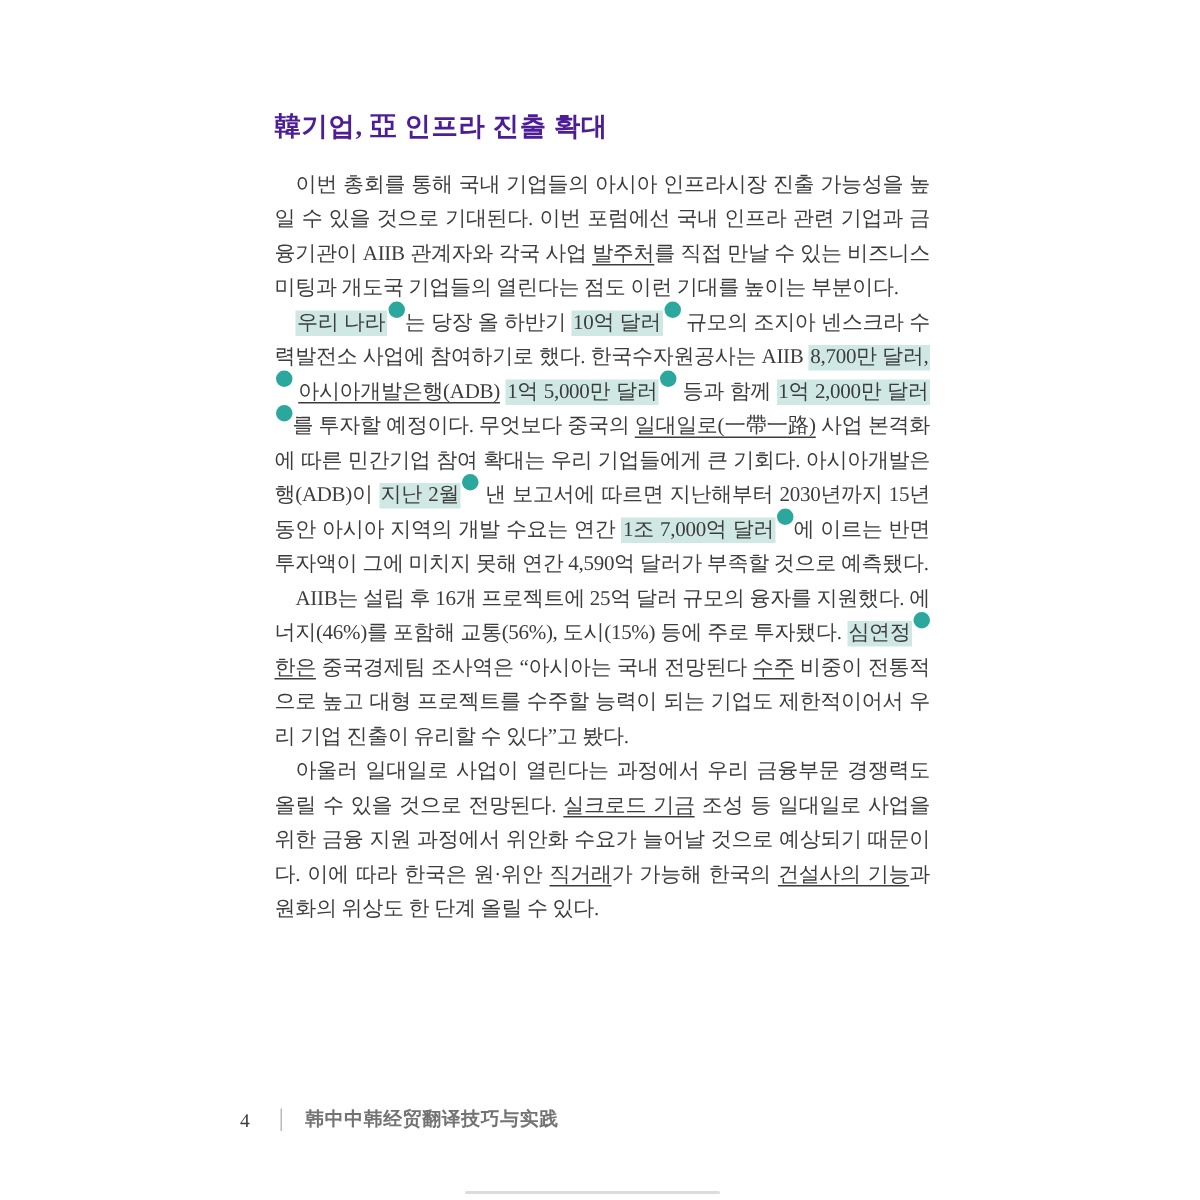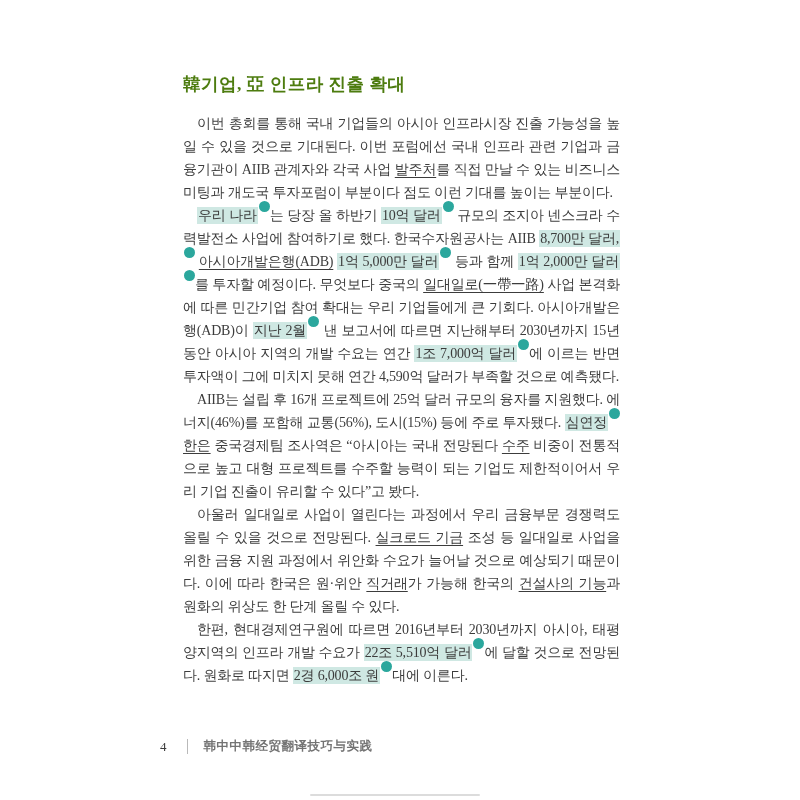--- a/index.html
+++ b/index.html
@@ -31,21 +31,21 @@
     line-height: 23px;
     color: #3c3c3c;
     text-align: justify;
     letter-spacing: -0.2px;
   }
   p.indent { text-indent: 14px; }
   h2.section-heading {
     margin: 22px 0 16px 0;
     font-size: 17.5px;
     font-weight: 600;
-    color: #4d7c0f;
+    color: #4c1d95;
     letter-spacing: 0.5px;
   }
   span.highlight {
     background: #cfe8e3;
     padding: 1px 1px;
   }
   span.underline {
     text-decoration: underline;
     text-underline-offset: 3px;
     text-decoration-thickness: 1px;
@@ -105,29 +105,28 @@
 </head>
 <body>
 
 <div class="page">
 
   <div class="content-column">
 
 
     <h2 class="section-heading">韓기업, 亞 인프라 진출 확대</h2>
 
-    <p class="body-par indent"><span>이번 총회를 통해 국내 기업들의 아시아 인프라시장 진출 가능성을 높일 수 있을 것으로 기대된다. 이번 포럼에선 국내 인프라 관련 기업과 금융기관이 AIIB 관계자와 각국 사업 </span><span class="underline">발주처</span><span>를 직접 만날 수 있는 비즈니스 미팅과 개도국 투자포럼이 부분이다 점도 이런 기대를 높이는 부분이다.</span></p>
+    <p class="body-par indent"><span>이번 총회를 통해 국내 기업들의 아시아 인프라시장 진출 가능성을 높일 수 있을 것으로 기대된다. 이번 포럼에선 국내 인프라 관련 기업과 금융기관이 AIIB 관계자와 각국 사업 </span><span class="underline">발주처</span><span>를 직접 만날 수 있는 비즈니스 미팅과 개도국 기업들의 열린다는 점도 이런 기대를 높이는 부분이다.</span></p>
 
     <p class="body-par indent"><span class="highlight">우리 나라</span><sup class="marker">5</sup><span>는 당장 올 하반기 </span><span class="highlight">10억 달러</span><sup class="marker">6</sup><span> 규모의 조지아 넨스크라 수력발전소 사업에 참여하기로 했다. 한국수자원공사는 AIIB </span><span class="highlight">8,700만 달러,</span><sup class="marker">7</sup><span> </span><span class="underline">아시아개발은행(ADB)</span><span> </span><span class="highlight">1억 5,000만 달러</span><sup class="marker">8</sup><span> 등과 함께 </span><span class="highlight">1억 2,000만 달러</span><sup class="marker">9</sup><span>를 투자할 예정이다. 무엇보다 중국의 </span><span class="underline">일대일로(一帶一路)</span><span> 사업 본격화에 따른 민간기업 참여 확대는 우리 기업들에게 큰 기회다. 아시아개발은행(ADB)이 </span><span class="highlight">지난 2월</span><sup class="marker">10</sup><span> 낸 보고서에 따르면 지난해부터 2030년까지 15년 동안 아시아 지역의 개발 수요는 연간 </span><span class="highlight">1조 7,000억 달러</span><sup class="marker">11</sup><span>에 이르는 반면 투자액이 그에 미치지 못해 연간 4,590억 달러가 부족할 것으로 예측됐다.</span></p>
 
     <p class="body-par indent"><span>AIIB는 설립 후 16개 프로젝트에 25억 달러 규모의 융자를 지원했다. 에너지(46%)를 포함해 교통(56%), 도시(15%) 등에 주로 투자됐다. </span><span class="highlight">심연정</span><sup class="marker">12</sup><span> </span><span class="underline">한은</span><span> 중국경제팀 조사역은 “아시아는 국내 전망된다 </span><span class="underline">수주</span><span> 비중이 전통적으로 높고 대형 프로젝트를 수주할 능력이 되는 기업도 제한적이어서 우리 기업 진출이 유리할 수 있다”고 봤다.</span></p>
 
     <p class="body-par indent"><span>아울러 일대일로 사업이 열린다는 과정에서 우리 금융부문 경쟁력도 올릴 수 있을 것으로 전망된다. </span><span class="underline">실크로드 기금</span><span> 조성 등 일대일로 사업을 위한 금융 지원 과정에서 위안화 수요가 늘어날 것으로 예상되기 때문이다. 이에 따라 한국은 원·위안 </span><span class="underline">직거래</span><span>가 가능해 한국의 </span><span class="underline">건설사의 기능</span><span>과 원화의 위상도 한 단계 올릴 수 있다.</span></p>
 
-    <p class="body-par indent"><span>한편, 현대경제연구원에 따르면 2016년부터 2030년까지 아시아, 태평양지역의 인프라 개발 수요가 </span><span class="highlight">22조 5,510억 달러</span><sup class="marker">13</sup><span>에 달할 것으로 전망된다. 원화로 따지면 </span><span class="highlight">2경 6,000조 원</span><sup class="marker">14</sup><span>대에 이른다.</span></p>
 
   </div>
 
   <div class="page-footer">
     <span class="page-number">4</span>
     <span class="footer-divider"></span>
     <span class="book-title">韩中中韩经贸翻译技巧与实践</span>
   </div>
 
   <div class="page-edge-shadow"></div>

